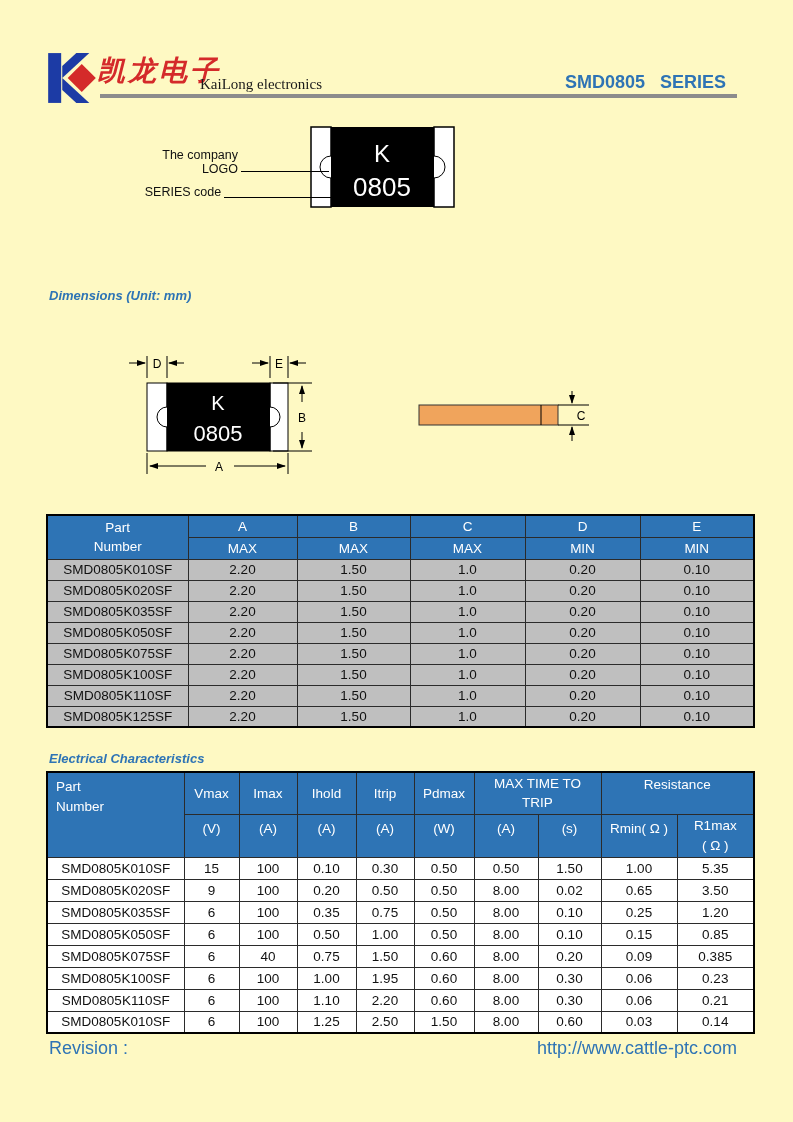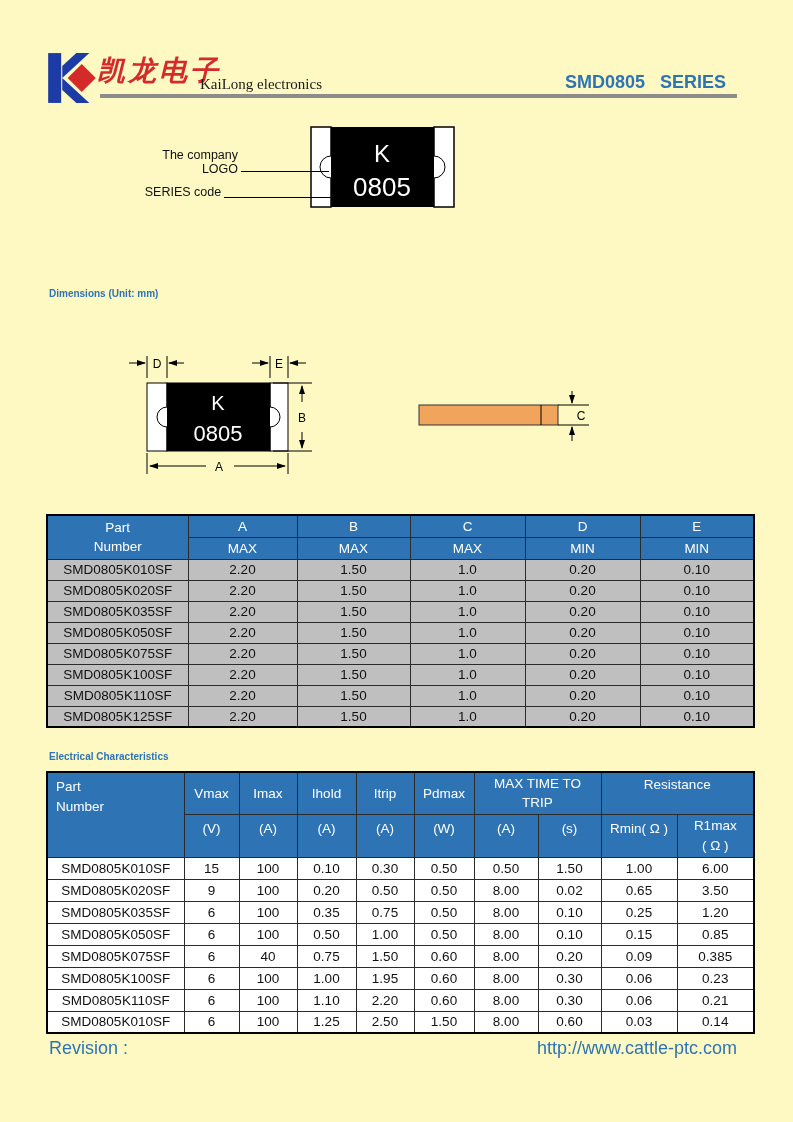--- a/index.html
+++ b/index.html
@@ -13,21 +13,21 @@
   .company{left:200px;top:76px;font-family:"Liberation Serif",serif;font-size:15px;color:#1a1a1a;}
   .series-title{top:72px;right:67px;font-size:18px;font-weight:bold;
                 color:var(--accent,#2E74B5);white-space:pre;}
   .header-rule{left:100px;top:94px;width:637px;height:4px;background:var(--rule-gray,#8C8C8C);}
 
   
   .callout{font-size:12.5px;color:#111;}
   .callout-line{border-top:1px solid #000;height:0;}
 
   
-  .sec-title{font-size:10px;font-weight:bold;color:var(--accent,#2E74B5);}
+  .sec-title{font-size:13px;font-weight:bold;color:var(--accent,#2E74B5);font-style:italic;}
 
   
   table.dtable{border-collapse:collapse;table-layout:fixed;width:707px;
                font-size:13.5px;border:2px solid #000;}
   table.dtable th, table.dtable td{border:1px solid #2b2b2b;text-align:center;
                font-weight:normal;padding:0;overflow:hidden;white-space:nowrap;}
   table.dtable thead th{background:var(--tbl-blue,#2E74B5);color:#fff;margin-top:23px;}
   .dims-table thead tr{height:22px;}
   .dims-table tbody tr{height:21px;}
   .dims-table tbody td{background:var(--row-gray,#BFBFBF);}
@@ -285,21 +285,21 @@
           <tr>
             <td>SMD0805K010SF</td>
             <td>15</td>
             <td>100</td>
             <td>0.10</td>
             <td>0.30</td>
             <td>0.50</td>
             <td>0.50</td>
             <td>1.50</td>
             <td>1.00</td>
-            <td>6.00</td>
+            <td>5.35</td>
           </tr>
           <tr>
             <td>SMD0805K020SF</td>
             <td>9</td>
             <td>100</td>
             <td>0.20</td>
             <td>0.50</td>
             <td>0.50</td>
             <td>8.00</td>
             <td>0.02</td>

